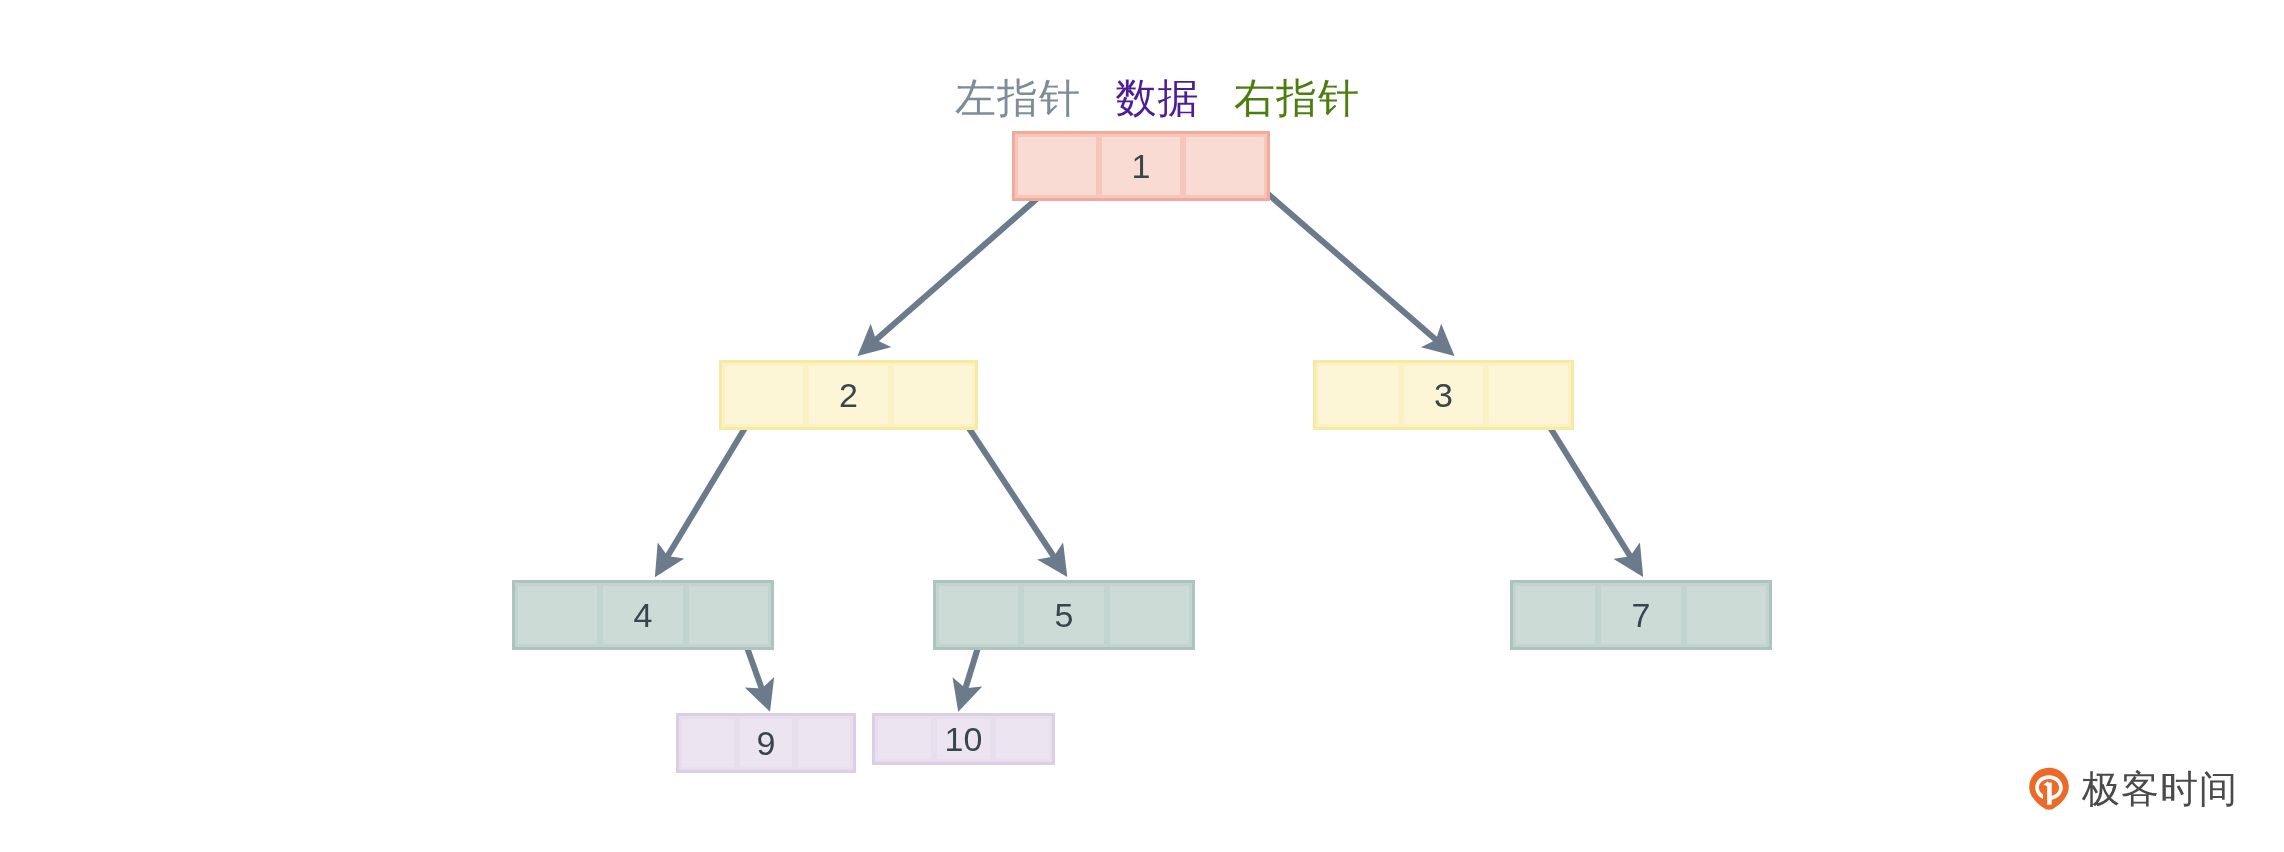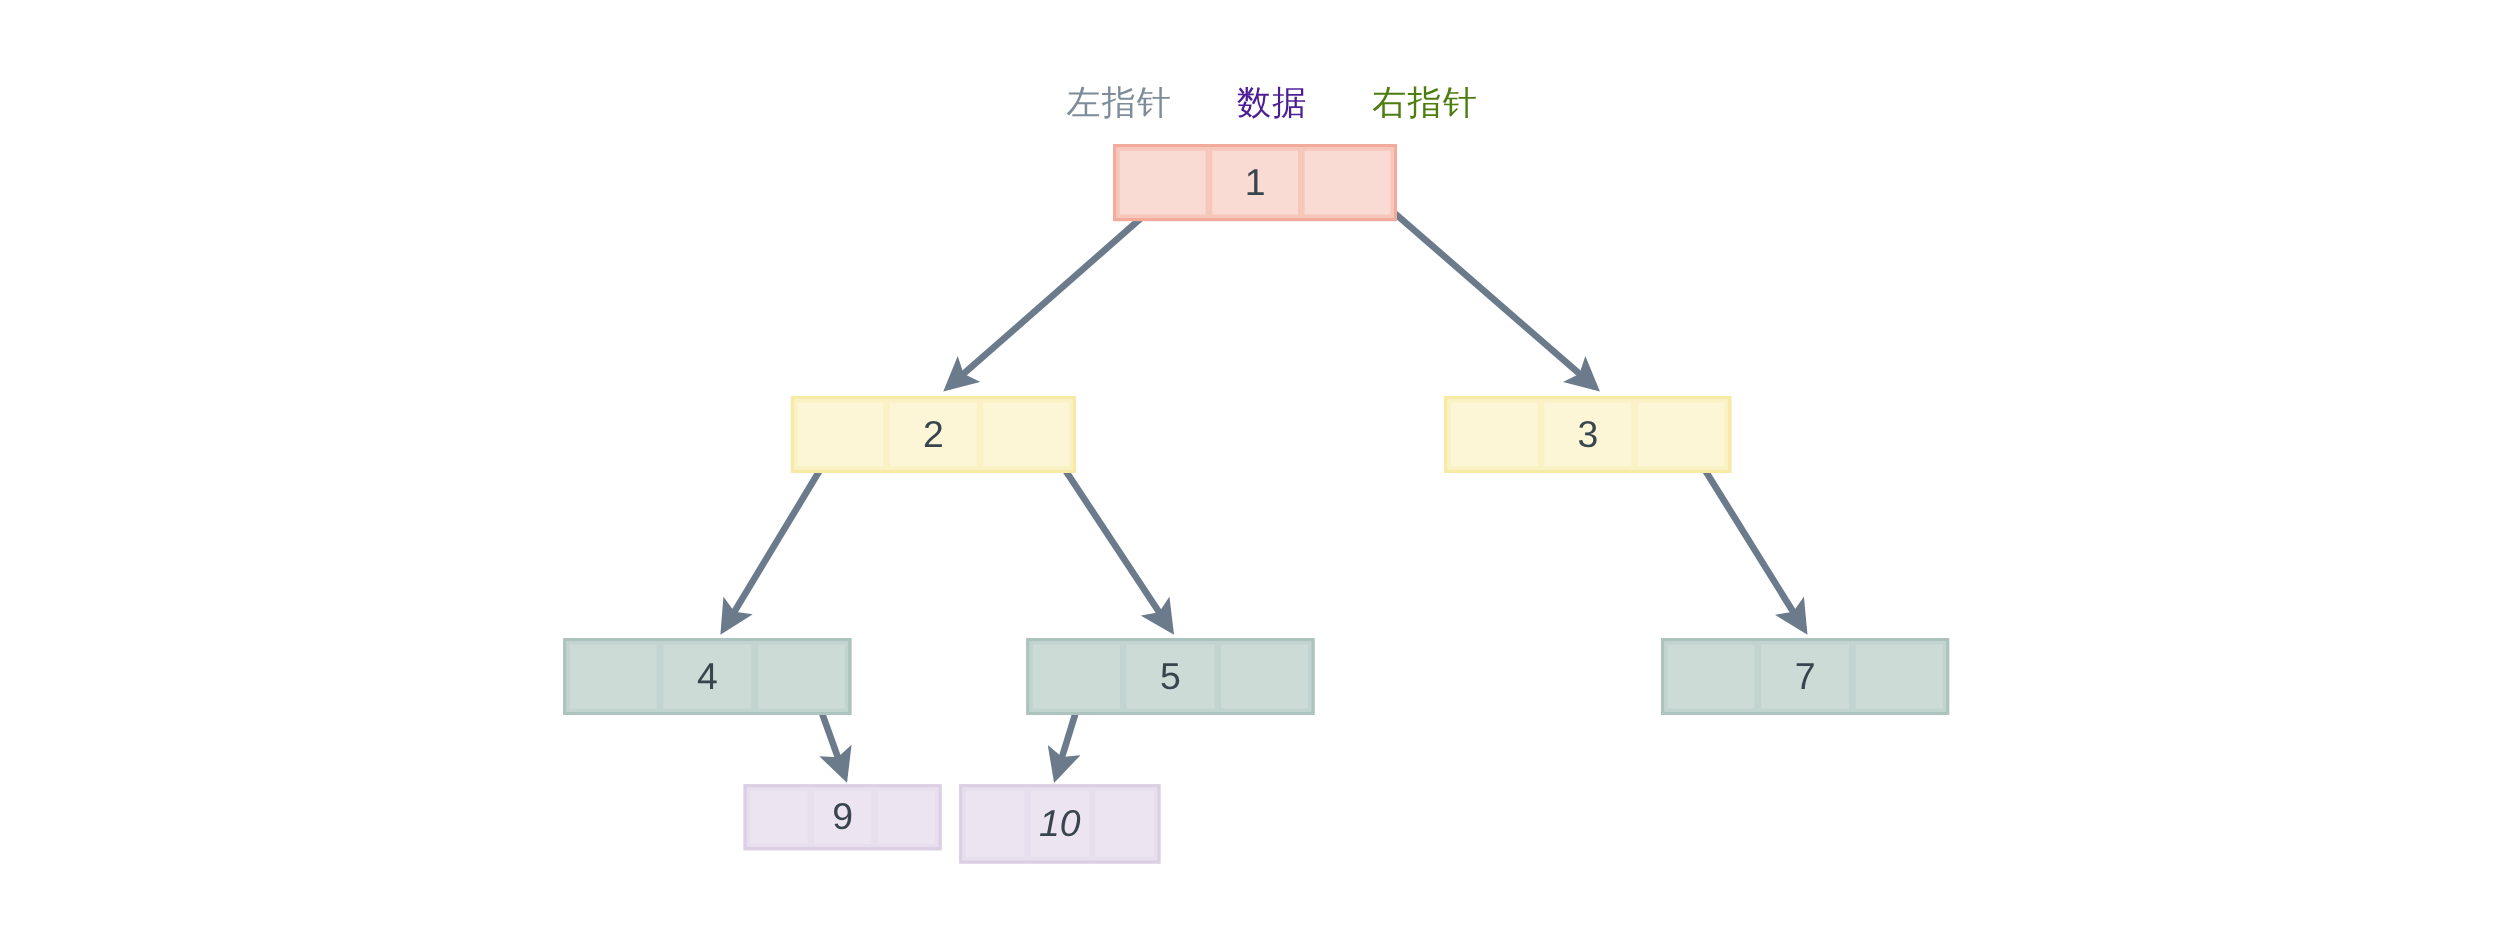--- a/index.html
+++ b/index.html
@@ -21,21 +21,21 @@
 
   
   .header-labels {
     position: absolute;
     display: flex;
     align-items: center;
     white-space: nowrap;
   }
   .header-label {
     color: #7e8c9a;
-    font-size: 31px;
+    font-size: 41px;
     line-height: 1;
     letter-spacing: 1px;
     text-align: center;
   }
 
   
   .node {
     position: absolute;
     display: flex;
     box-sizing: border-box;
@@ -156,21 +156,32 @@
       <div class="node theme-green" style="left: 1510px; top: 580px; width: 262px; height: 70px;">
         <div class="cell ptr" style="width: 87.3333px;"></div>
         <div class="cell data" style="width: 87.3333px; color: rgb(56, 69, 79);">7</div>
         <div class="cell ptr" style="width: 87.3333px;"></div>
       </div>
       <div class="node theme-purple" style="left: 676px; top: 713px; width: 180px; height: 60px;">
         <div class="cell ptr" style="width: 60px;"></div>
         <div class="cell data" style="width: 60px; color: rgb(56, 69, 79);">9</div>
         <div class="cell ptr" style="width: 60px;"></div>
       </div>
-      <div class="node theme-purple" style="left: 872px; top: 713px; width: 183px; height: 72px; font-style: italic;">
+      <div class="node theme-purple" style="left: 872px; top: 713px; width: 183px; height: 52px;">
         <div class="cell ptr" style="width: 61px;"></div>
         <div class="cell data" style="width: 61px; color: rgb(56, 69, 79);">10</div>
         <div class="cell ptr" style="width: 61px;"></div>
       </div>
     </div>
 
+  <div id="logo" style="left: 2026px; top: 766px;">
+    <span class="mark">
+      <svg viewBox="0 0 100 100" width="46" height="46" xmlns="http://www.w3.org/2000/svg">
+        <path id="pin-body" d="M50 4 C26 4 7 23 7 46 C7 66 24 82 41 93 C46 96 54 96 59 93 C76 82 93 66 93 46 C93 23 74 4 50 4 Z" fill="#eb6a28"></path>
+        <path d="M50 20 C33 20 20 32 20 47 C20 58 27 67 37 72 L37 62 C31 58 28 53 28 47 C28 36 38 28 50 28 C62 28 72 36 72 47 C72 58 62 66 50 66 L50 74 C67 74 80 62 80 47 C80 32 67 20 50 20 Z" fill="#ffffff"></path>
+        <path d="M46 36 L56 36 L56 84 L46 84 Z" fill="#ffffff"></path>
+        <path d="M38 40 L48 33 L48 45 Z" fill="#ffffff"></path>
+      </svg>
+    </span>
+    <span class="wordmark">极客时间</span>
+  </div>
 
 </div>
 
 </body></html>

